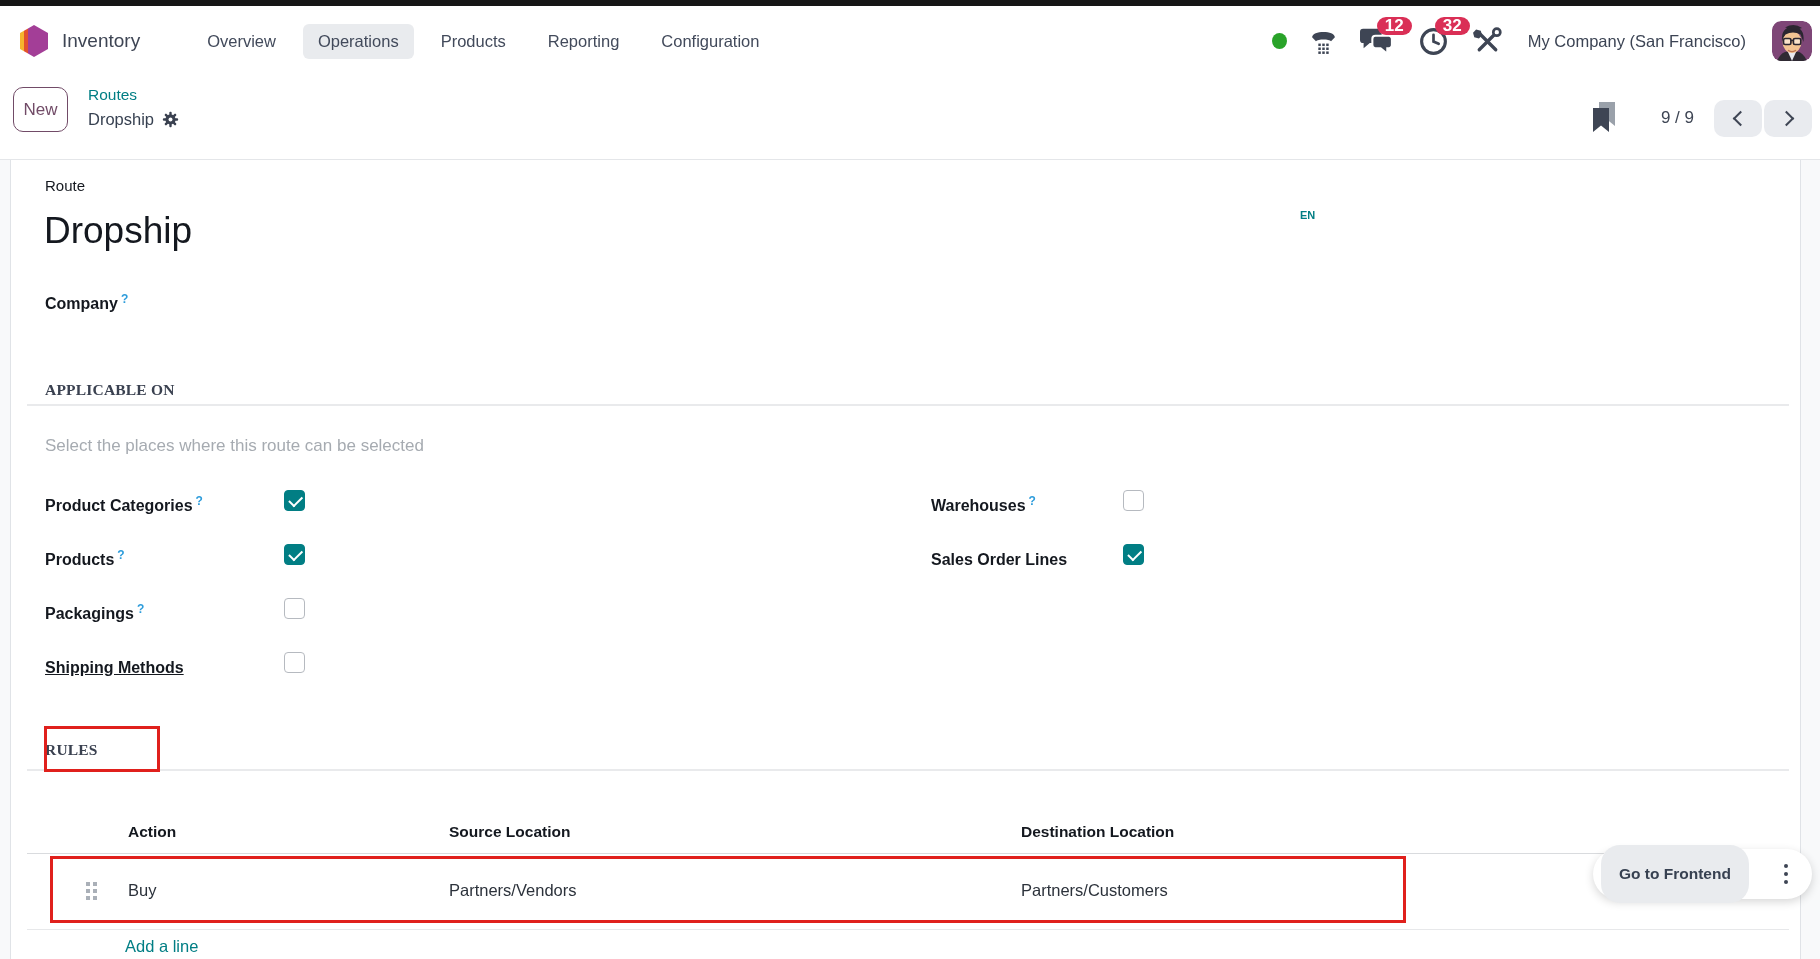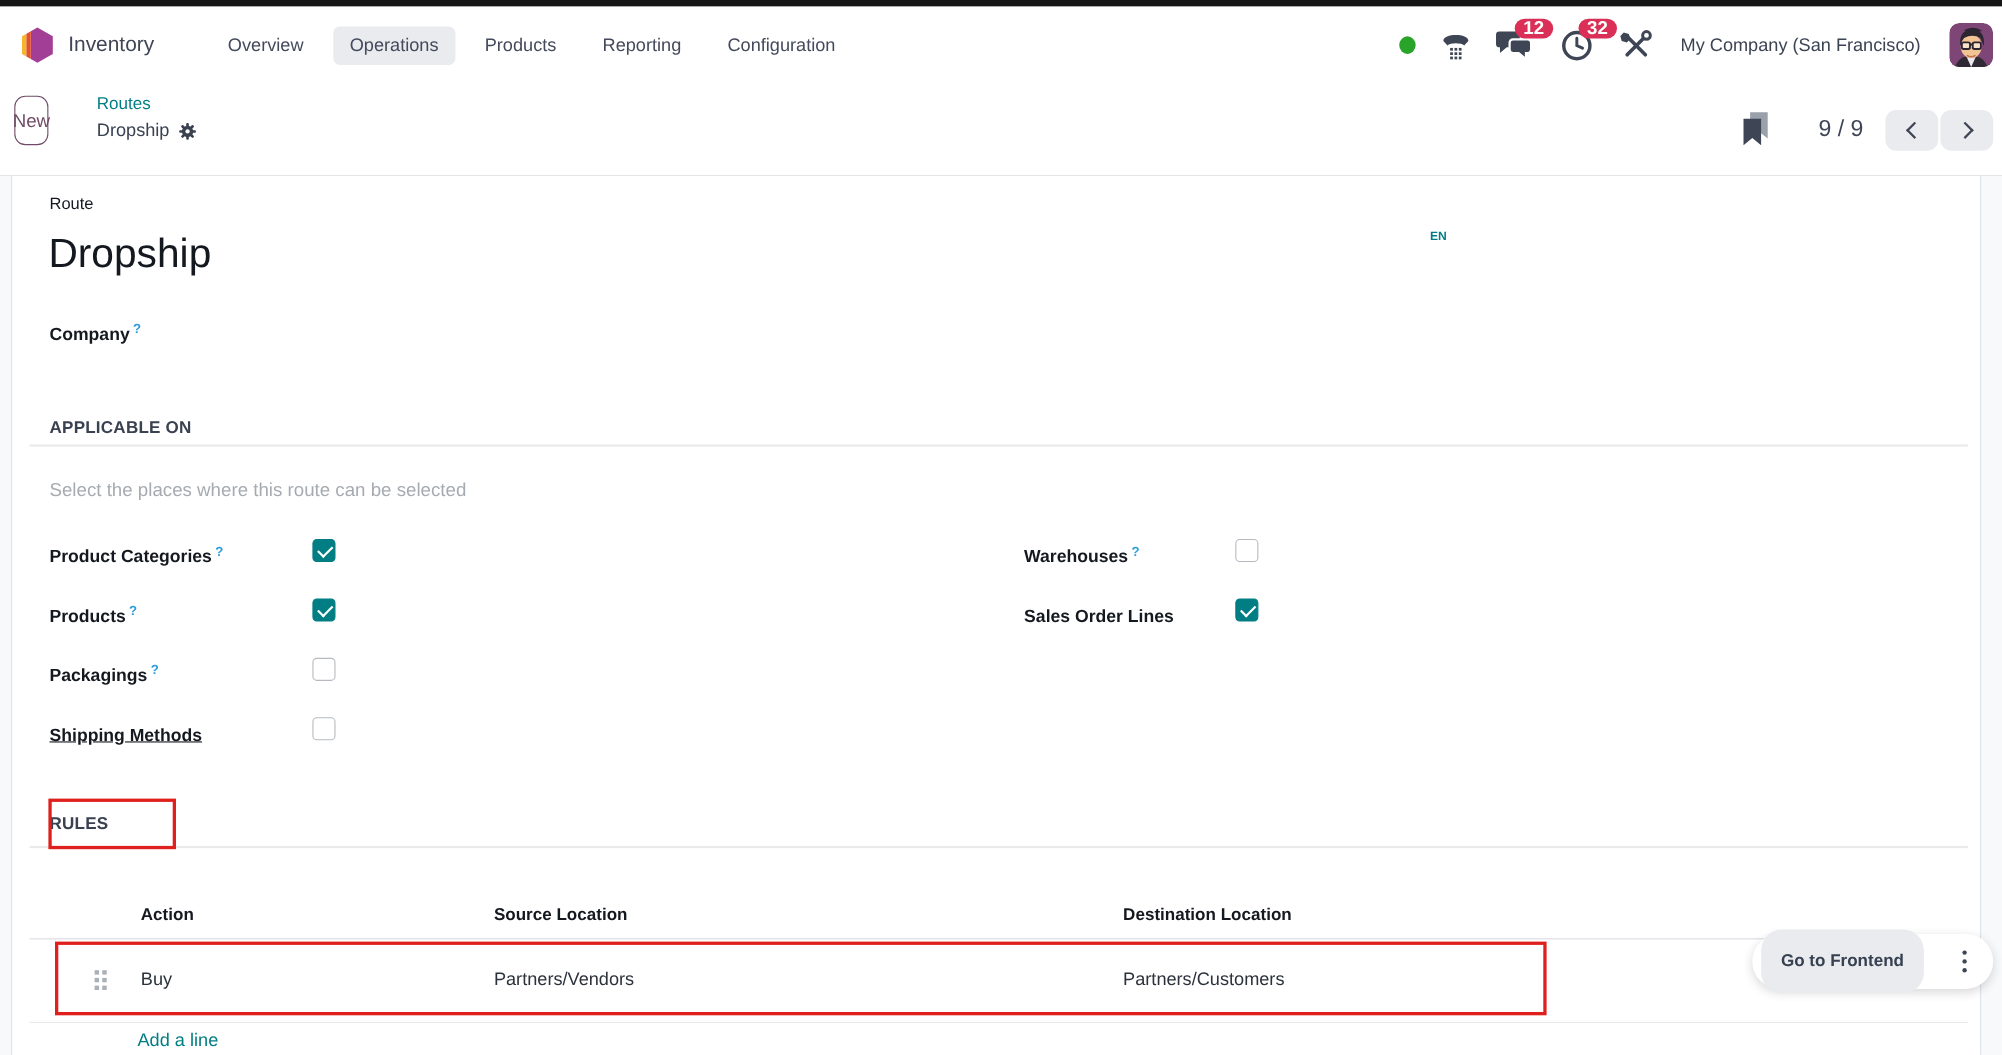--- a/index.html
+++ b/index.html
@@ -20,44 +20,44 @@
   .nav-right { right:8px; top:0; height:70px; display:flex; align-items:center; gap:23px; }
   .status-dot { width:15px; height:16px; border-radius:50%; background:#29a329; }
   .icon-wrap { position:relative; display:flex; align-items:center; }
   .badge { position:absolute; top:-9px; left:17px; background:#da2f56; color:#fff; font-size:17px;
            font-weight:700; padding:2.5px 8px; border-radius:11px; line-height:13px; }
   .company-name { font-size:16.5px; color:#3c4454; margin-left:2px; white-space:nowrap; }
   .avatar { width:40px; height:40px; border-radius:9px; overflow:hidden; margin-left:3px; }
 
   
   .controlbar { left:0; top:76px; width:1820px; height:84px; background:#fff; border-bottom:1px solid #e4e6e9; }
-  .btn-new { left:13px; top:87px; width:31px; height:45px; background:#fff; border:1px solid #714b67;
+  .btn-new { left:13px; top:87px; width:55px; height:45px; background:#fff; border:1px solid #714b67;
              border-radius:10px; color:#714b67; font-size:17px; display:flex; align-items:center;
              justify-content:center; cursor:pointer; }
   .crumb-parent { left:88px; top:86px; font-size:15.5px; color:#017e84; cursor:pointer; }
   .crumb-current { left:88px; top:110px; font-size:16.5px; color:#374151; display:flex; align-items:center; gap:8px; }
   .pager-zone { right:8px; top:76px; height:84px; display:flex; align-items:center; }
-  .pager-text { font-size:21px; color:#3e4554; margin:0 20px 0 42px; white-space:nowrap; }
+  .pager-text { font-size:17px; color:#3e4554; margin:0 20px 0 42px; white-space:nowrap; }
   .pg-btn { width:48px; height:37px; background:#e9ebef; border-radius:10px; display:flex; align-items:center;
             justify-content:center; cursor:pointer; }
   .pg-btn + .pg-btn { margin-left:2px; }
   .chev { display:inline-block; width:11px; height:11px; border-top:2.5px solid #3e4554; border-right:2.5px solid #3e4554; }
   .chev.left  { transform:rotate(-135deg); margin-left:4px; }
   .chev.right { transform:rotate(45deg);  margin-right:4px; }
 
   
   .sheet { left:10px; top:160px; width:1791px; height:799px; background:#fff;
            border-left:1px solid #e0e3e7; border-right:1px solid #e0e3e7; }
 
   .route-label { left:45px; top:177px; font-size:15px; font-weight:400; color:#14181f; }
   .route-name { left:44px; top:210px; font-size:37px; font-weight:500; color:#14181f; }
   .company-label { left:45px; top:292px; font-size:16px; font-weight:700; color:#14181f; }
   .lang-badge { left:1300px; top:209px; font-size:11px; font-weight:700; color:#017e84; cursor:pointer; }
 
-  .section-title { font-size:15.5px; font-weight:700; color:#3a4150; letter-spacing:.2px; }
+  .section-title { font-size:15.5px; font-weight:700; color:#3a4150; letter-spacing:.2px;font-family:Liberation Serif, serif; }
   .hr { height:2px; background:#e9eaec; }
   .hint { left:45px; top:436px; font-size:17px; color:#a6abb1; }
 
   .cb-label { font-size:16px; font-weight:700; color:#14181f; line-height:22px; }
   sup.help { color:#2d9cdb; font-size:12px; font-weight:700; vertical-align:super; margin-left:3px; }
   .cb { width:21px; height:21px; border:1px solid #b6bac0; border-radius:4px; background:#fff; cursor:pointer; }
   .cb.checked { background:#017e84; border-color:#017e84; }
   .cb.checked::after { content:''; position:absolute; left:4px; top:5px; width:11px; height:5.5px;
                        border-left:2.6px solid #fff; border-bottom:2.6px solid #fff; transform:rotate(-45deg); }
 

